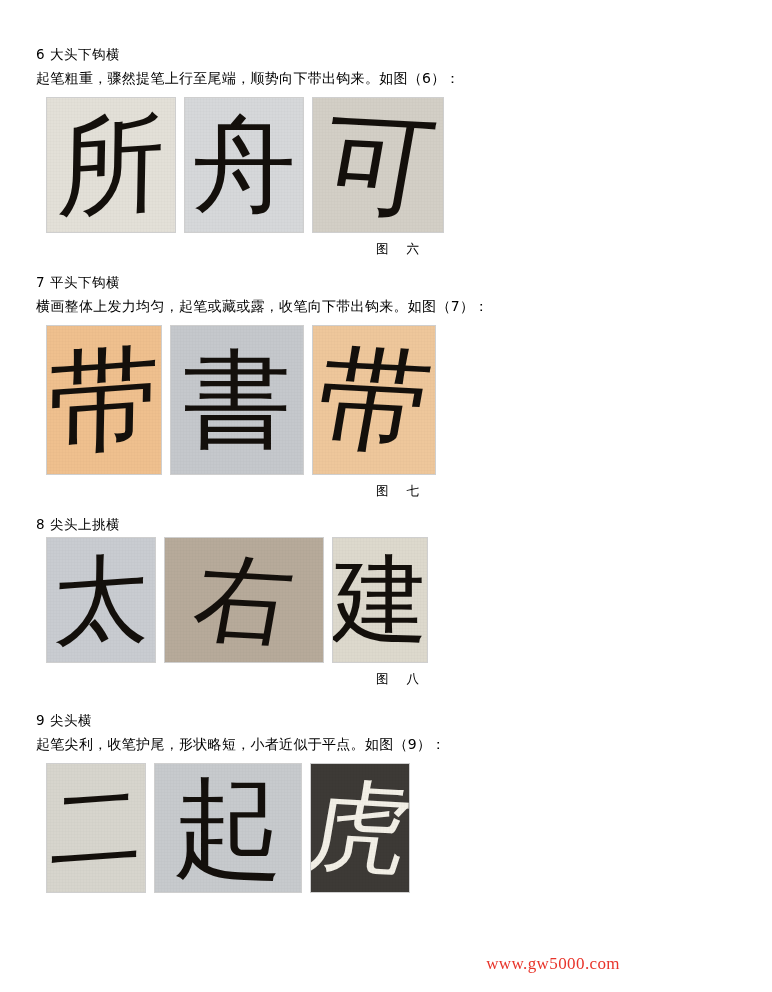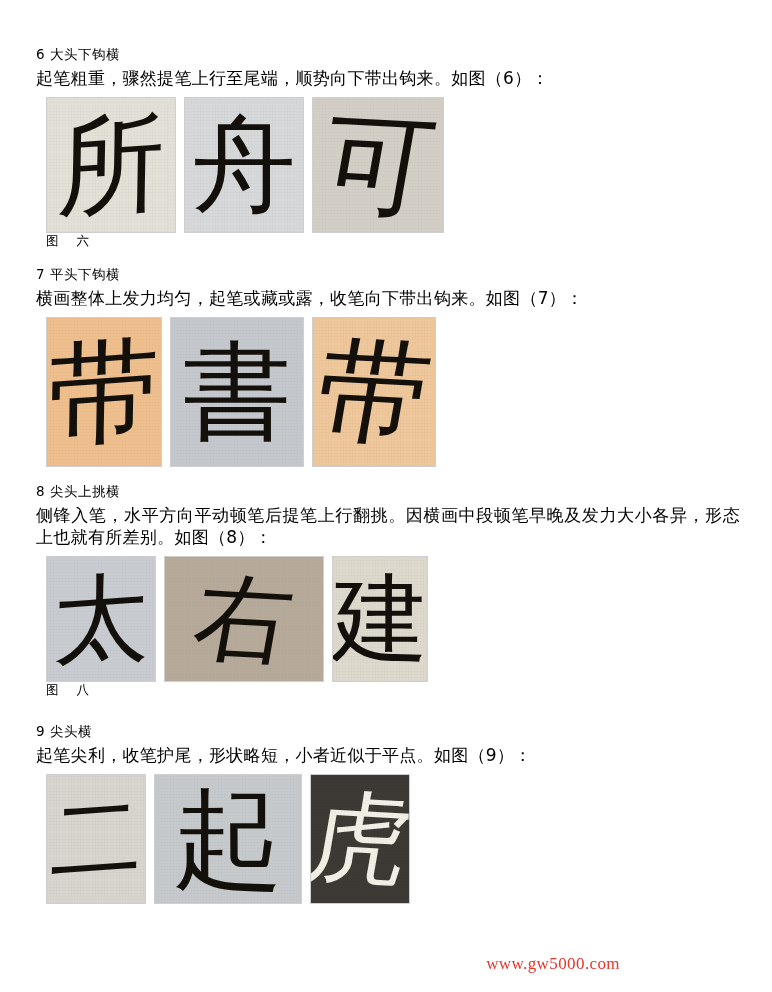--- a/index.html
+++ b/index.html
@@ -32,21 +32,21 @@
     margin-bottom: 14px;
   }
   .sec-heading {
     font-size: 13.5px;
     line-height: 20px;
     letter-spacing: 0.5px;
     margin: 0 0 3px 0;
     font-weight: normal;
   }
   .sec-body {
-    font-size: 17px;
+    font-size: 14px;
     line-height: 22px;
     letter-spacing: 0.3px;
     margin: 0 0 8px 0;
     text-align: justify;
   }
   .figure-row {
     display: flex;
     align-items: flex-start;
     gap: 8px;
     margin-left: 10px;
@@ -72,22 +72,22 @@
   }
   .glyph.slant2 {
     transform: translate(-50%, -50%) rotate(3deg) skewX(-7deg);
   }
   .glyph.light {
     color: #f2efe6;
   }
   .fig-caption {
     font-size: 12.5px;
     letter-spacing: 7px;
-    text-align: left;
-    margin-top: 0;
+    text-align: right;
+    margin-top: 8px;
     margin-left: 10px;
     width: 380px;
     color: #000;
   }
   .watermark {
     position: absolute;
     right: 32px;
     bottom: 18px;
     color: #e8342a;
     font-size: 17px;
@@ -140,25 +140,25 @@
         </div>
         <div class="plate" style="width:134px;height:150px;background:#c5c8cc;">
           <span class="glyph" style="font-size:108px;">書</span>
           <span class="grain"></span>
         </div>
         <div class="plate" style="width:124px;height:150px;background:#eec79b;">
           <span class="glyph slant2" style="font-size:112px;">带</span>
           <span class="grain"></span>
         </div>
       </div>
+      <div class="fig-caption">图 七</div>
     </div>
 
     <div class="section">
       <p class="sec-heading">8  尖头上挑横</p>
-      <p class="sec-body">侧锋入笔，水平方向平动顿笔后提笔上行翻挑。因横画中段顿笔早晚及发力大小各异，形态上也就有所差别。如图（8）：</p>
       <div class="figure-row">
         <div class="plate" style="width:110px;height:126px;background:#c9ccd1;">
           <span class="glyph slant" style="font-size:96px;">太</span>
           <span class="grain"></span>
         </div>
         <div class="plate" style="width:160px;height:126px;background:#b7aa9a;">
           <span class="glyph slant2" style="font-size:96px;">右</span>
           <span class="grain"></span>
         </div>
         <div class="plate" style="width:96px;height:126px;background:#ddd9cd;">

